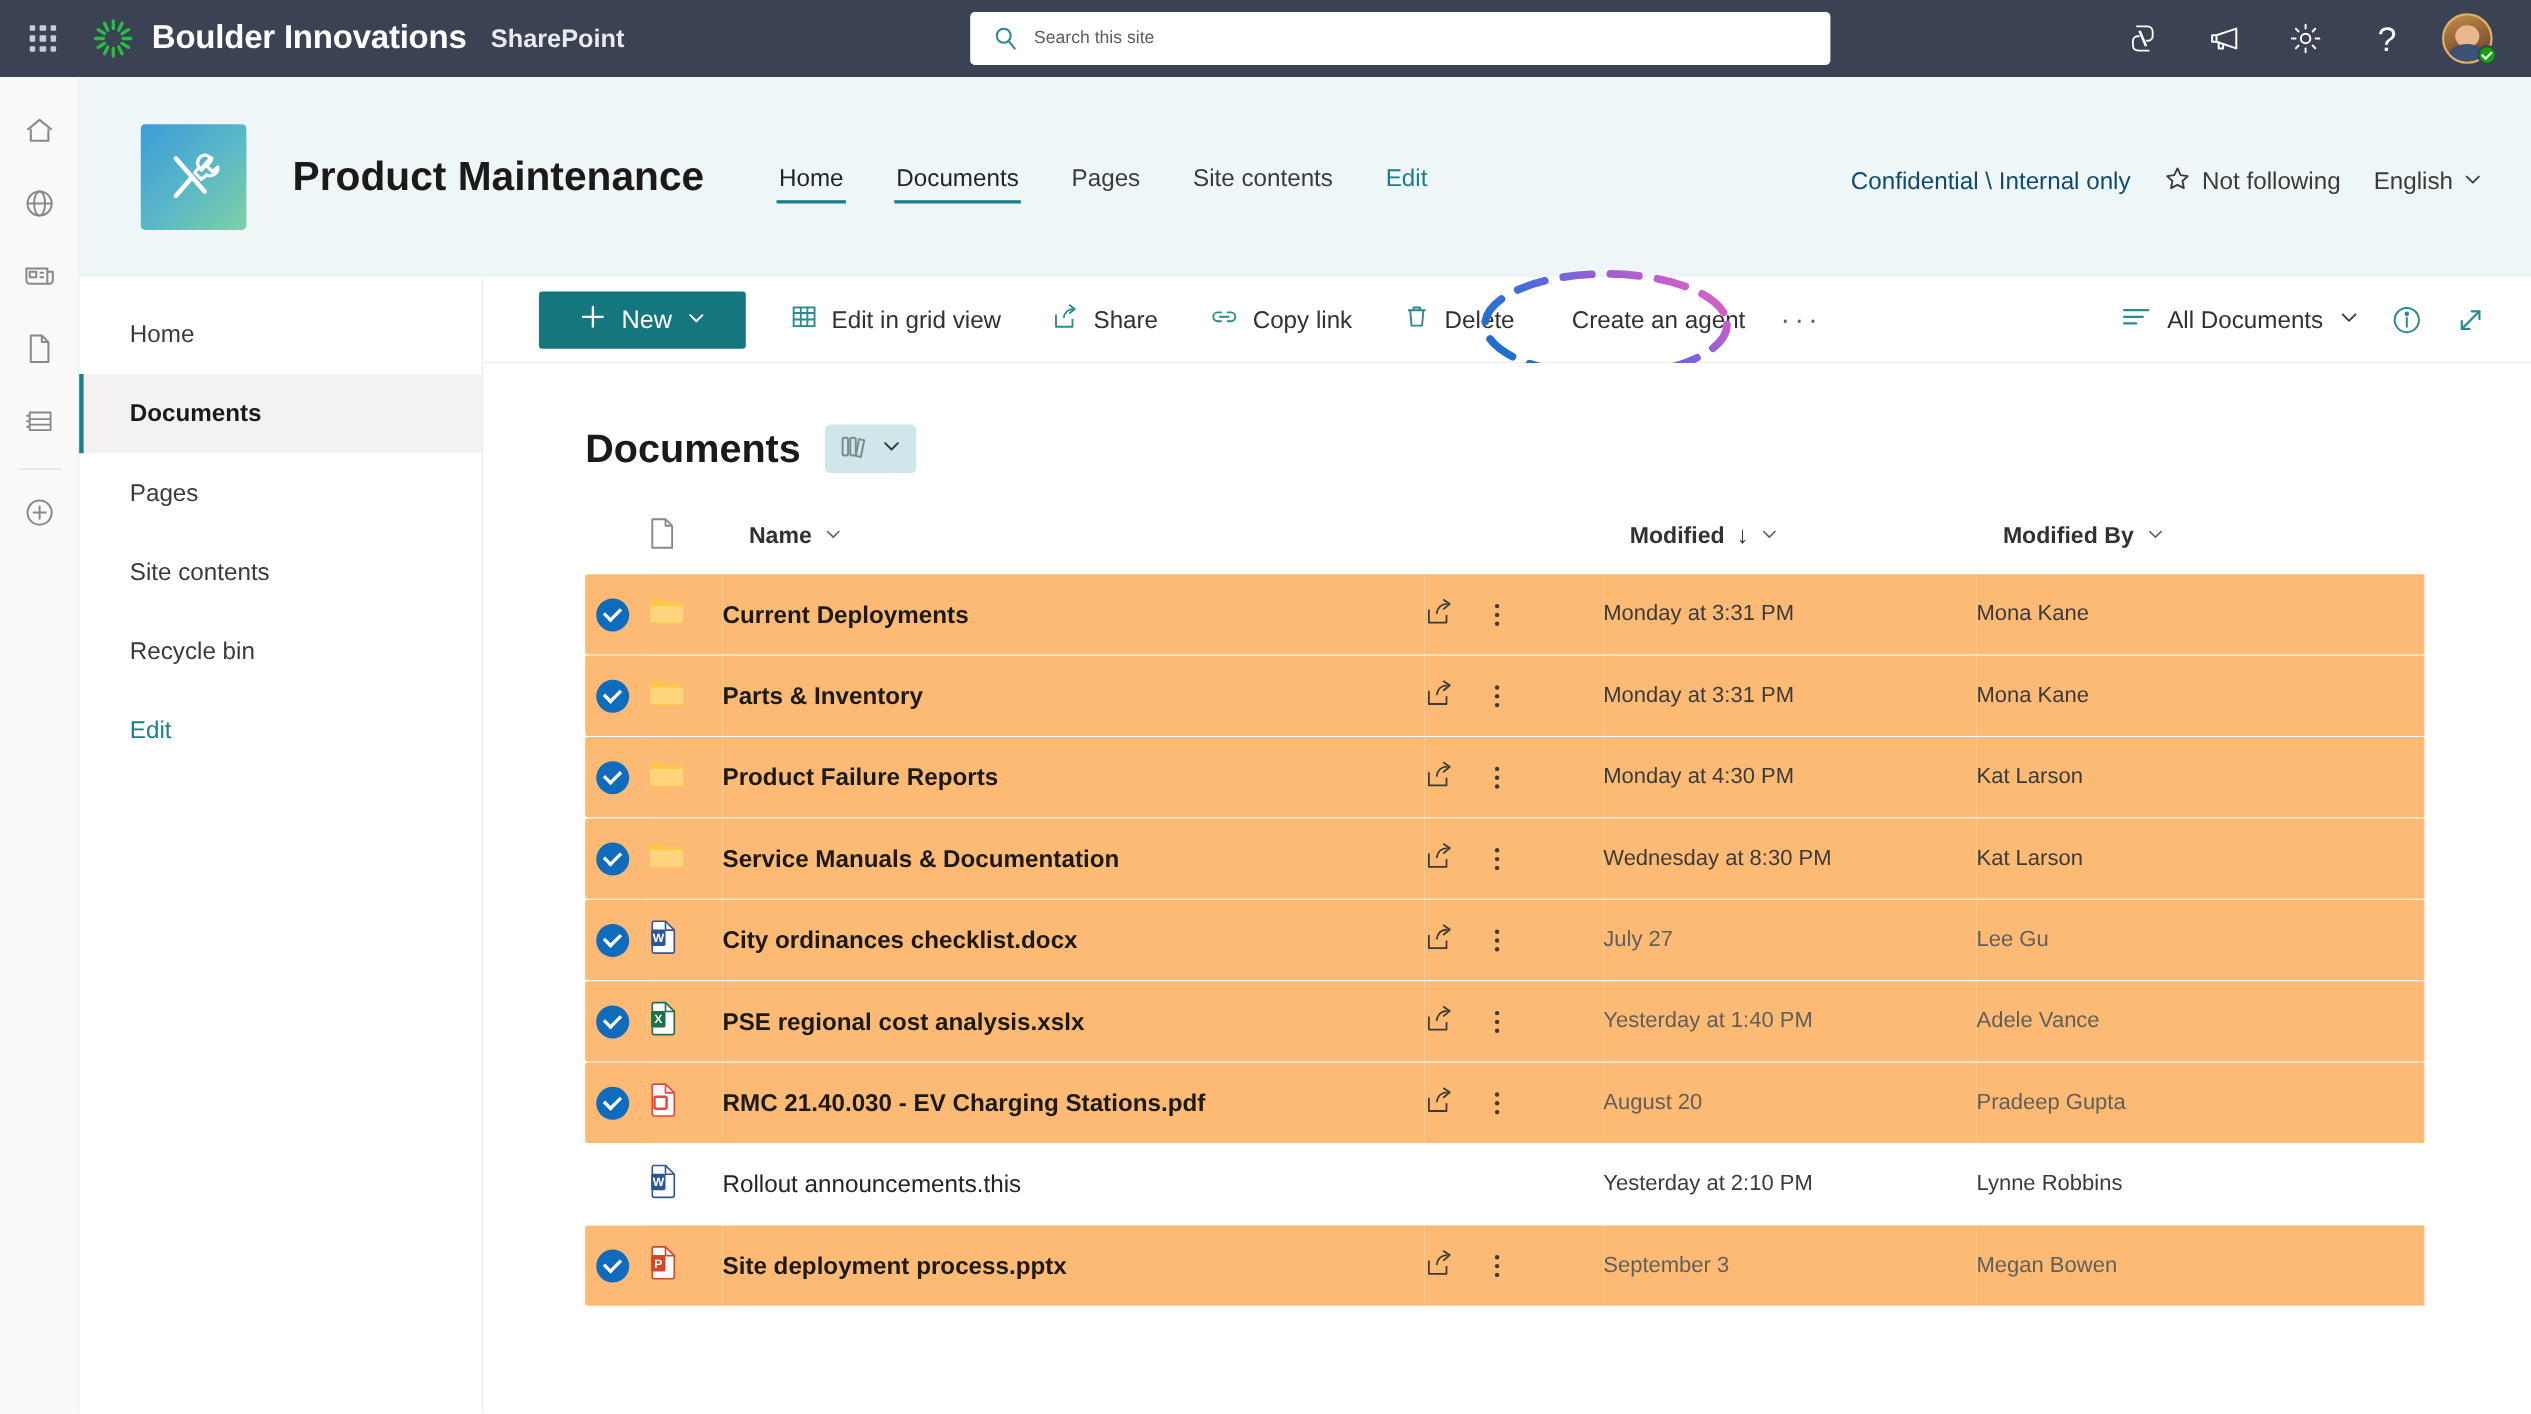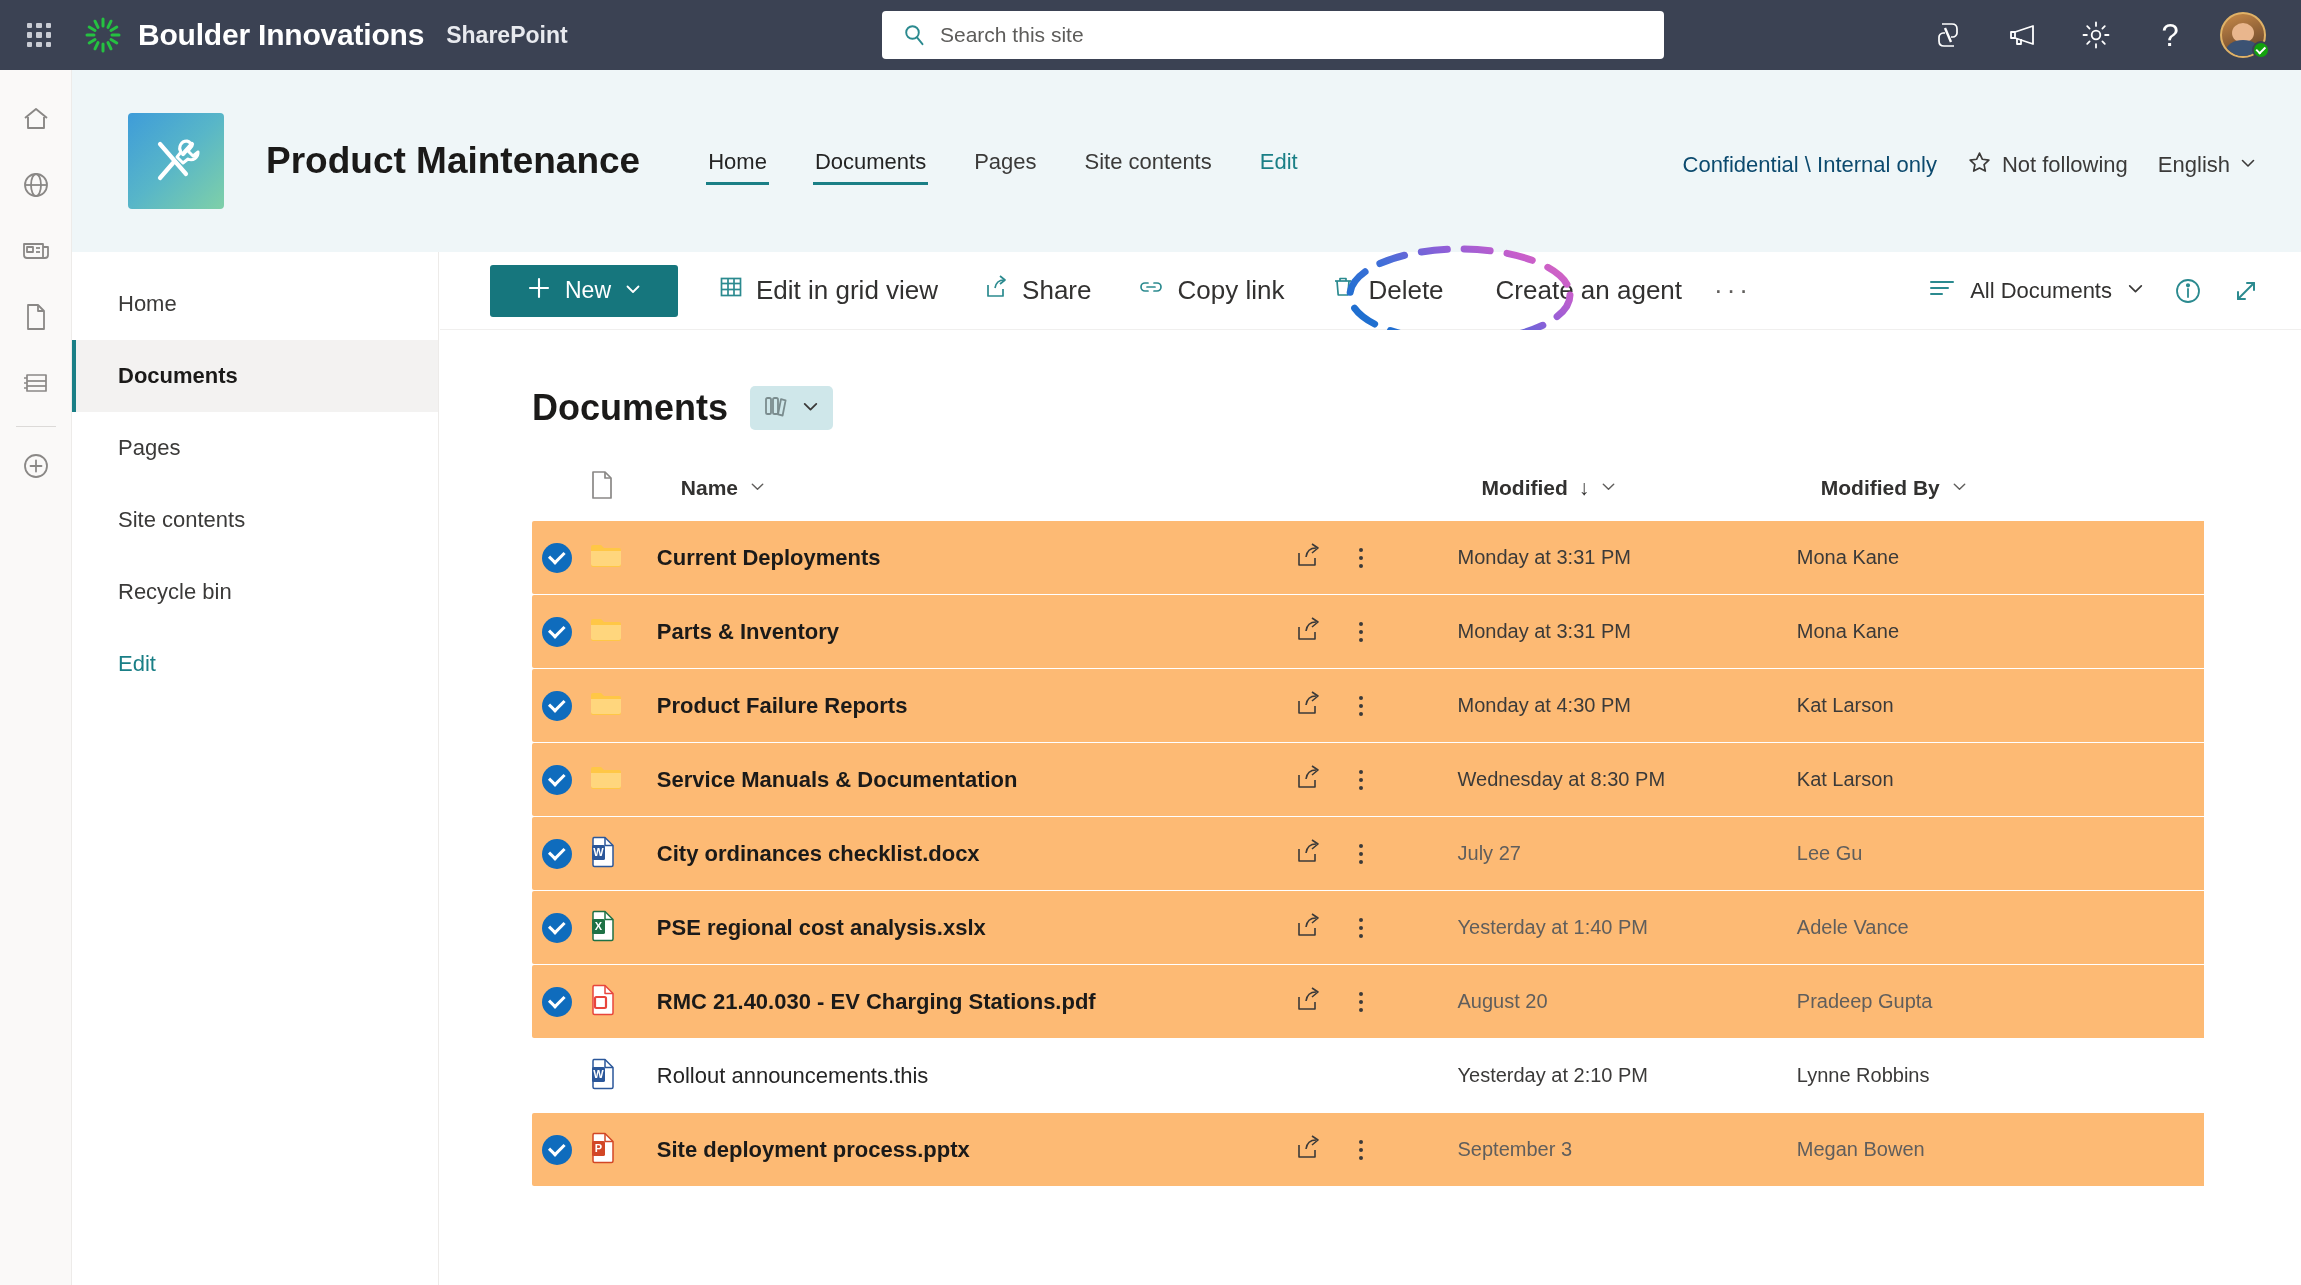--- a/index.html
+++ b/index.html
@@ -41,21 +41,21 @@
     position: absolute; left: 882px; top: 11px;
     width: 782px; height: 48px;
     background: #ffffff; border-radius: 4px;
     display: flex; align-items: center;
     padding-left: 20px;
   }
   .search-box .mag { width: 24px; height: 24px; margin-right: 14px; flex: none; }
   .search-box input {
     border: none; outline: none; background: transparent;
     font-family: "Liberation Sans", sans-serif;
-    font-size: 21px; color: #404040; width: 100%;
+    font-size: 16px; color: #404040; width: 100%;
   }
   .search-box input::placeholder { color: #5d5c5a; }
 
   .suite-icons {
     position: absolute; right: 22px; top: 0;
     height: 70px; display: flex; align-items: center; gap: 0px;
   }
   .suite-ic {
     width: 74px; height: 70px;
     display: flex; align-items: center; justify-content: center;
@@ -192,21 +192,21 @@
     height: 52px; min-width: 188px;
     background: #16767d; color: #ffffff;
     border: none; border-radius: 3px;
     display: flex; align-items: center; justify-content: center; gap: 13px;
     font-family: "Liberation Sans", sans-serif;
     font-size: 23px; cursor: pointer;
     padding: 0 20px;
   }
   .cmd {
     display: flex; align-items: center; gap: 12px;
-    margin-left: 34px; font-size: 26px; color: #323130;
+    margin-left: 34px; font-size: 22px; color: #323130;
     cursor: pointer; white-space: nowrap;
     padding: 8px 6px;
   }
   .cmd-ellipsis {
     margin-left: 26px; font-size: 26px; color: #605e5c;
     letter-spacing: 4px; cursor: pointer; line-height: 0.5;
   }
   .cmd-right {
     margin-left: auto; display: flex; align-items: center; gap: 0;
     margin-right: 26px;

